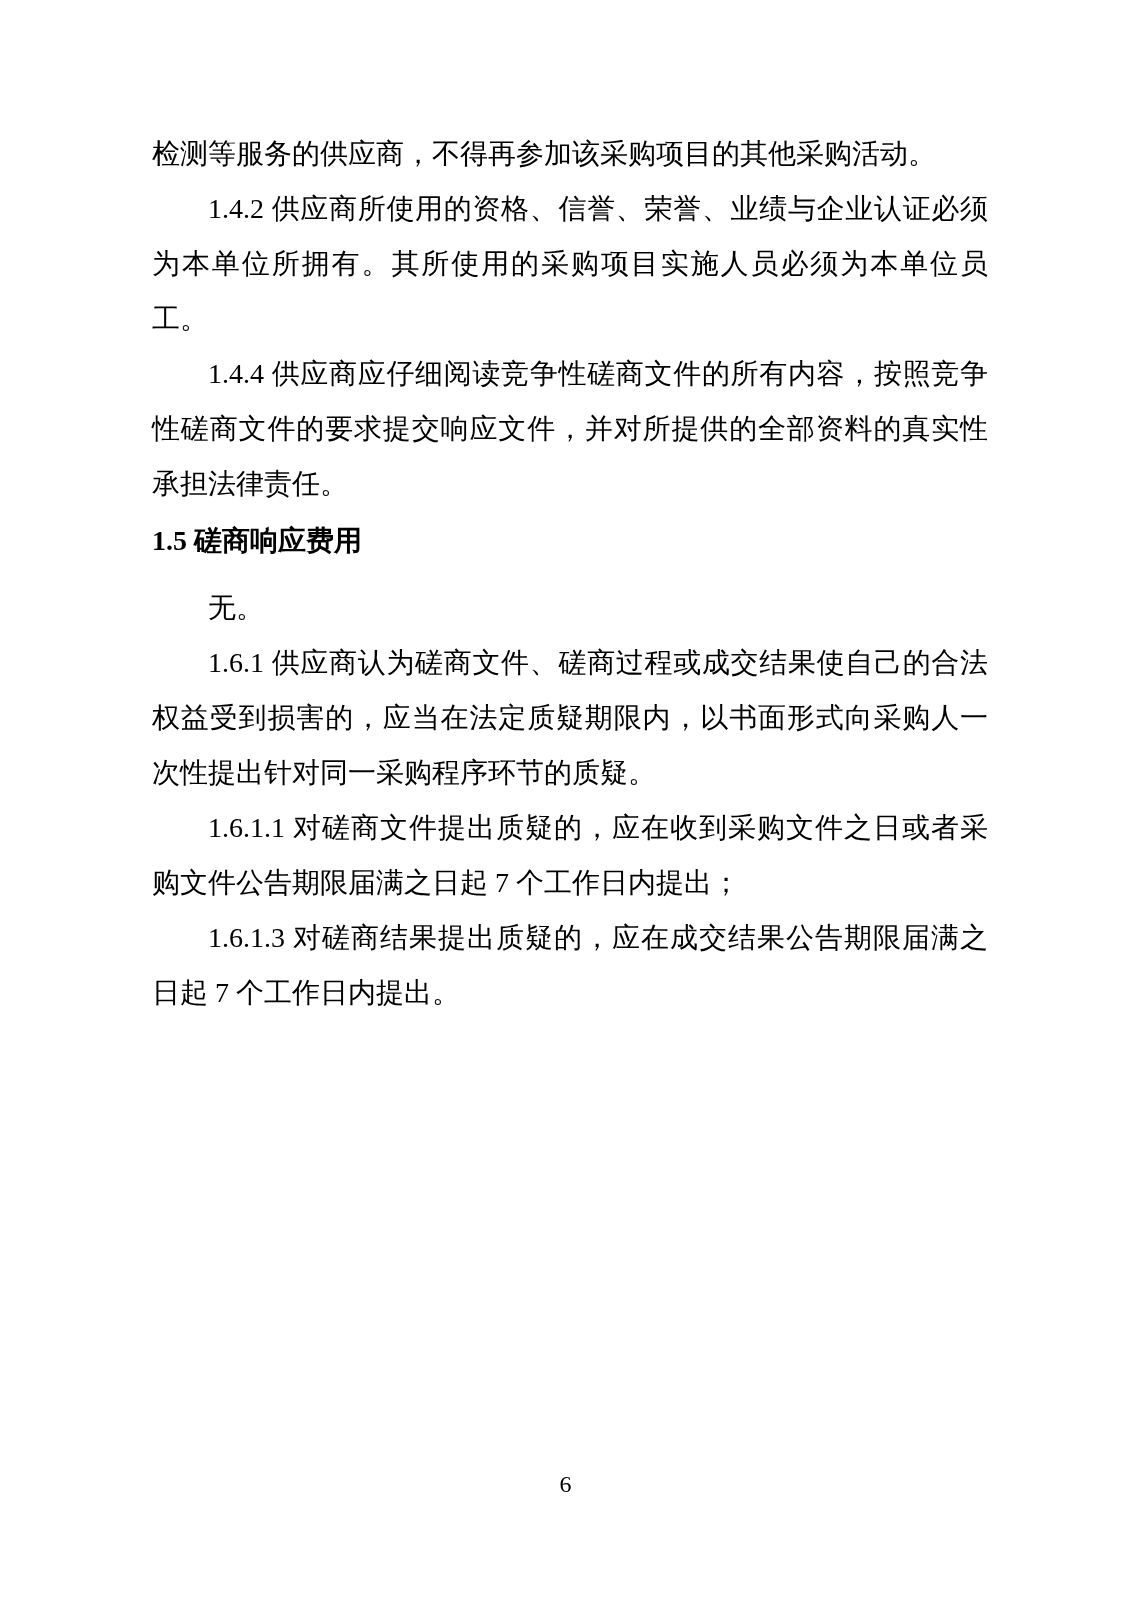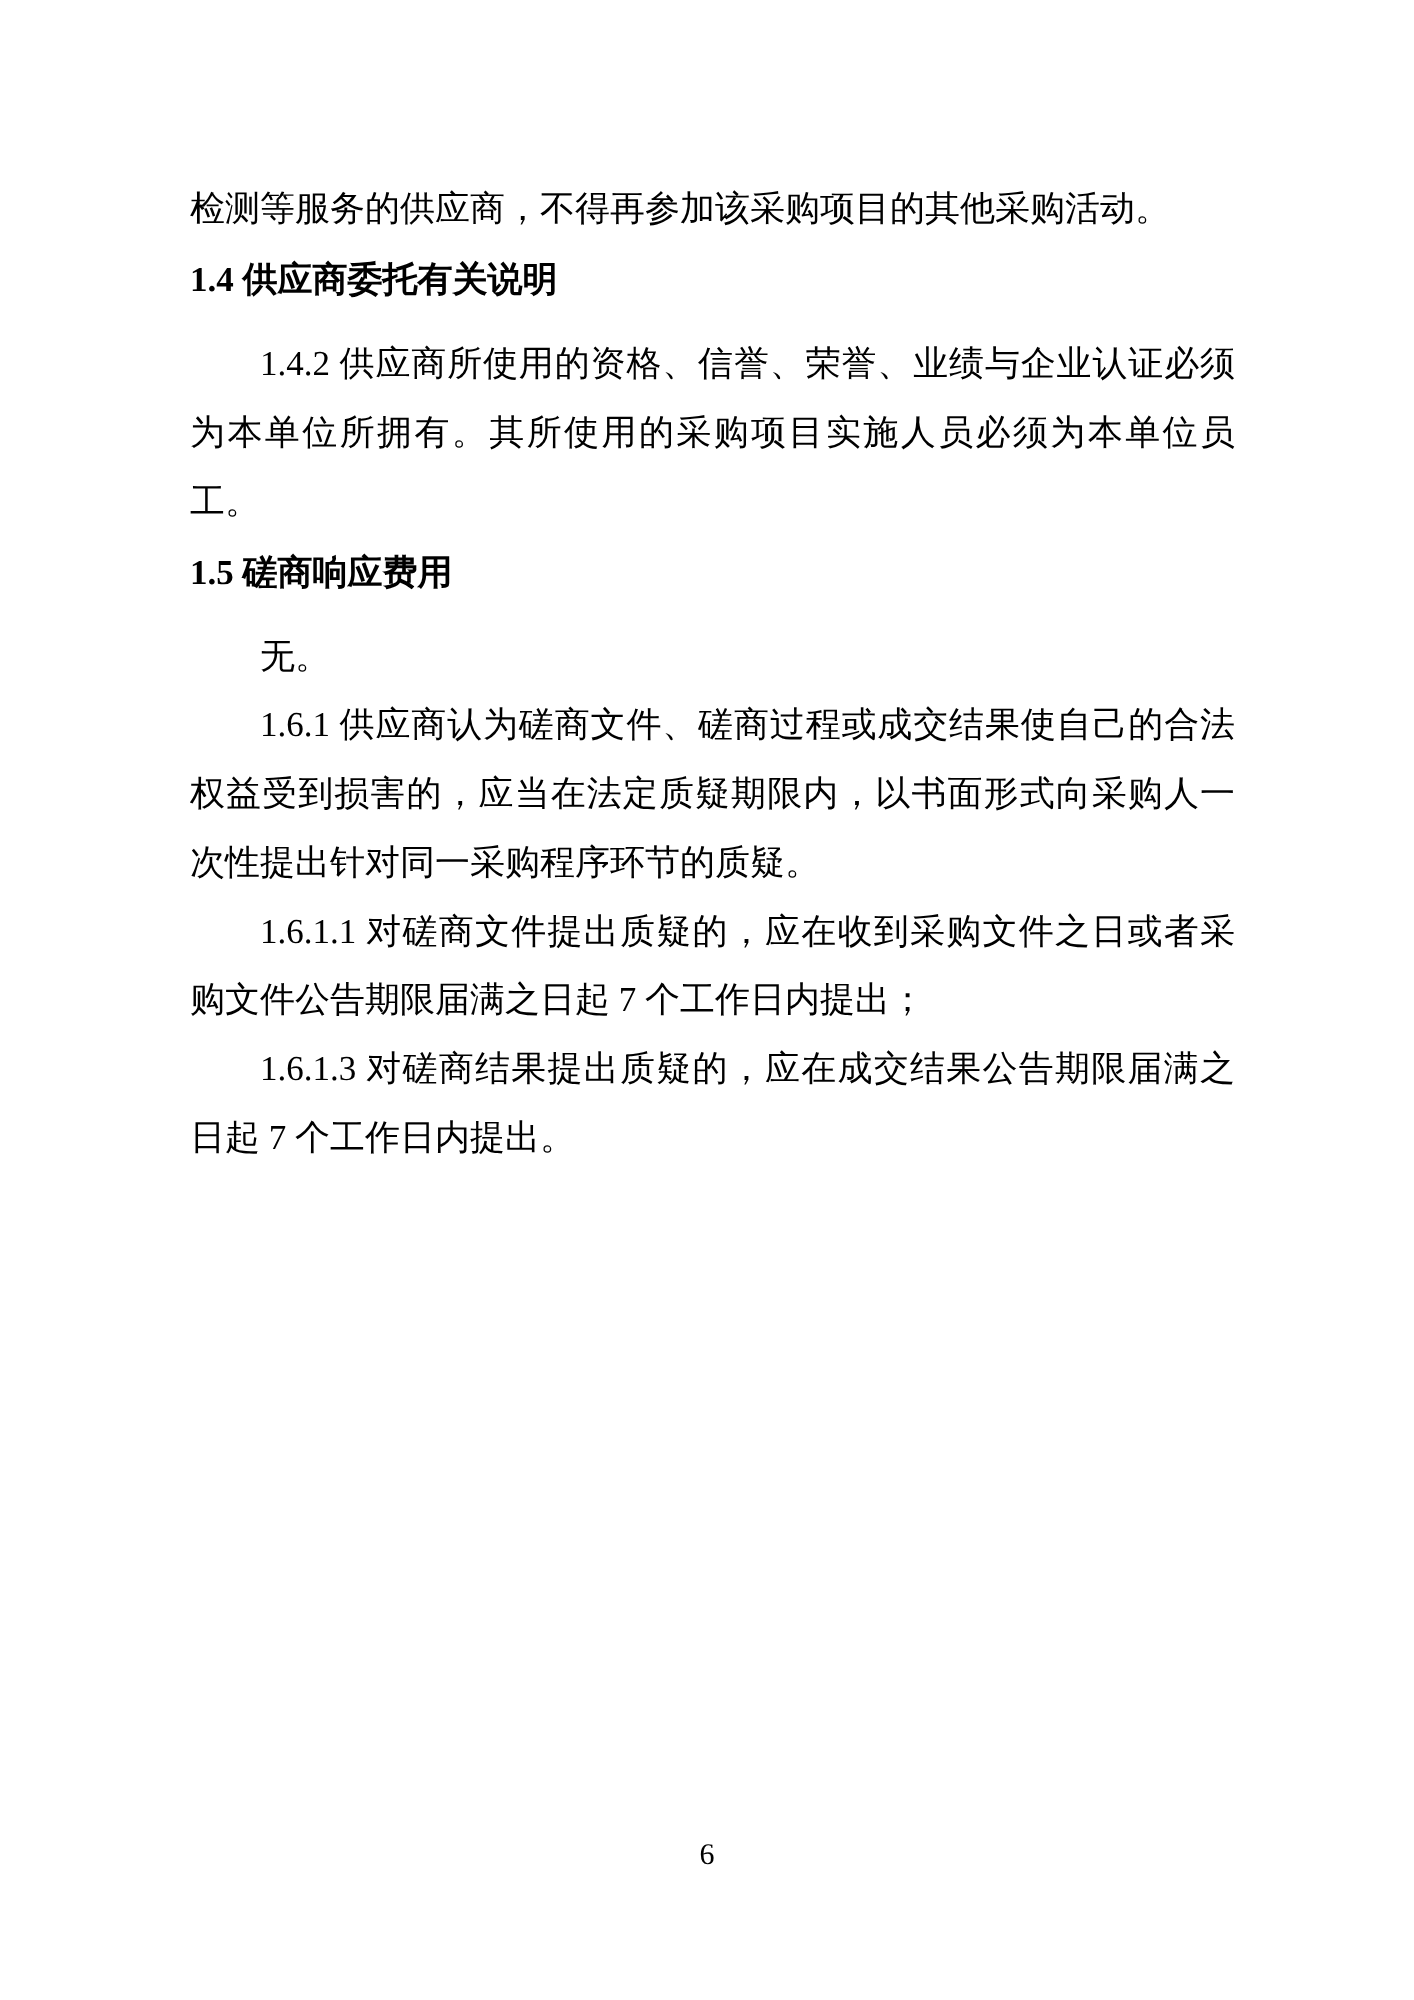--- a/index.html
+++ b/index.html
@@ -12,21 +12,21 @@
     width: 1131px;
     height: 1600px;
     background: #ffffff;
     color: #000000;
     font-family: "Liberation Serif", "DejaVu Serif", serif;
     overflow: hidden;
   }
   .content {
     position: absolute;
     left: 152px;
-    top: 140px;
+    top: 126px;
     width: 836px;
     font-size: 28px;
     line-height: 55px;
     text-align: justify;
     text-align-last: left;
   }
   .para {
     margin: 0;
     text-indent: 56px; 
   }
@@ -52,26 +52,26 @@
   }
 </style>
 </head>
 <body>
 
 <div class="page">
   <div class="content">
 
     <p class="para no-indent">检测等服务的供应商，不得再参加该采购项目的其他采购活动。</p>
 
-    <h2 class="heading">1.4 供应商委托有关说明</h2>
 
 
     <p class="para">1.4.2 供应商所使用的资格、信誉、荣誉、业绩与企业认证必须为本单位所拥有。其所使用的采购项目实施人员必须为本单位员工。</p>
 
 
+    <p class="para">1.4.4 供应商应仔细阅读竞争性磋商文件的所有内容，按照竞争性磋商文件的要求提交响应文件，并对所提供的全部资料的真实性承担法律责任。</p>
 
     <h2 class="heading">1.5 磋商响应费用</h2>
 
     <p class="para">无。</p>
 
 
     <p class="para">1.6.1 供应商认为磋商文件、磋商过程或成交结果使自己的合法权益受到损害的，应当在法定质疑期限内，以书面形式向采购人一次性提出针对同一采购程序环节的质疑。</p>
 
     <p class="para">1.6.1.1 对磋商文件提出质疑的，应在收到采购文件之日或者采购文件公告期限届满之日起 7 个工作日内提出；</p>
 

